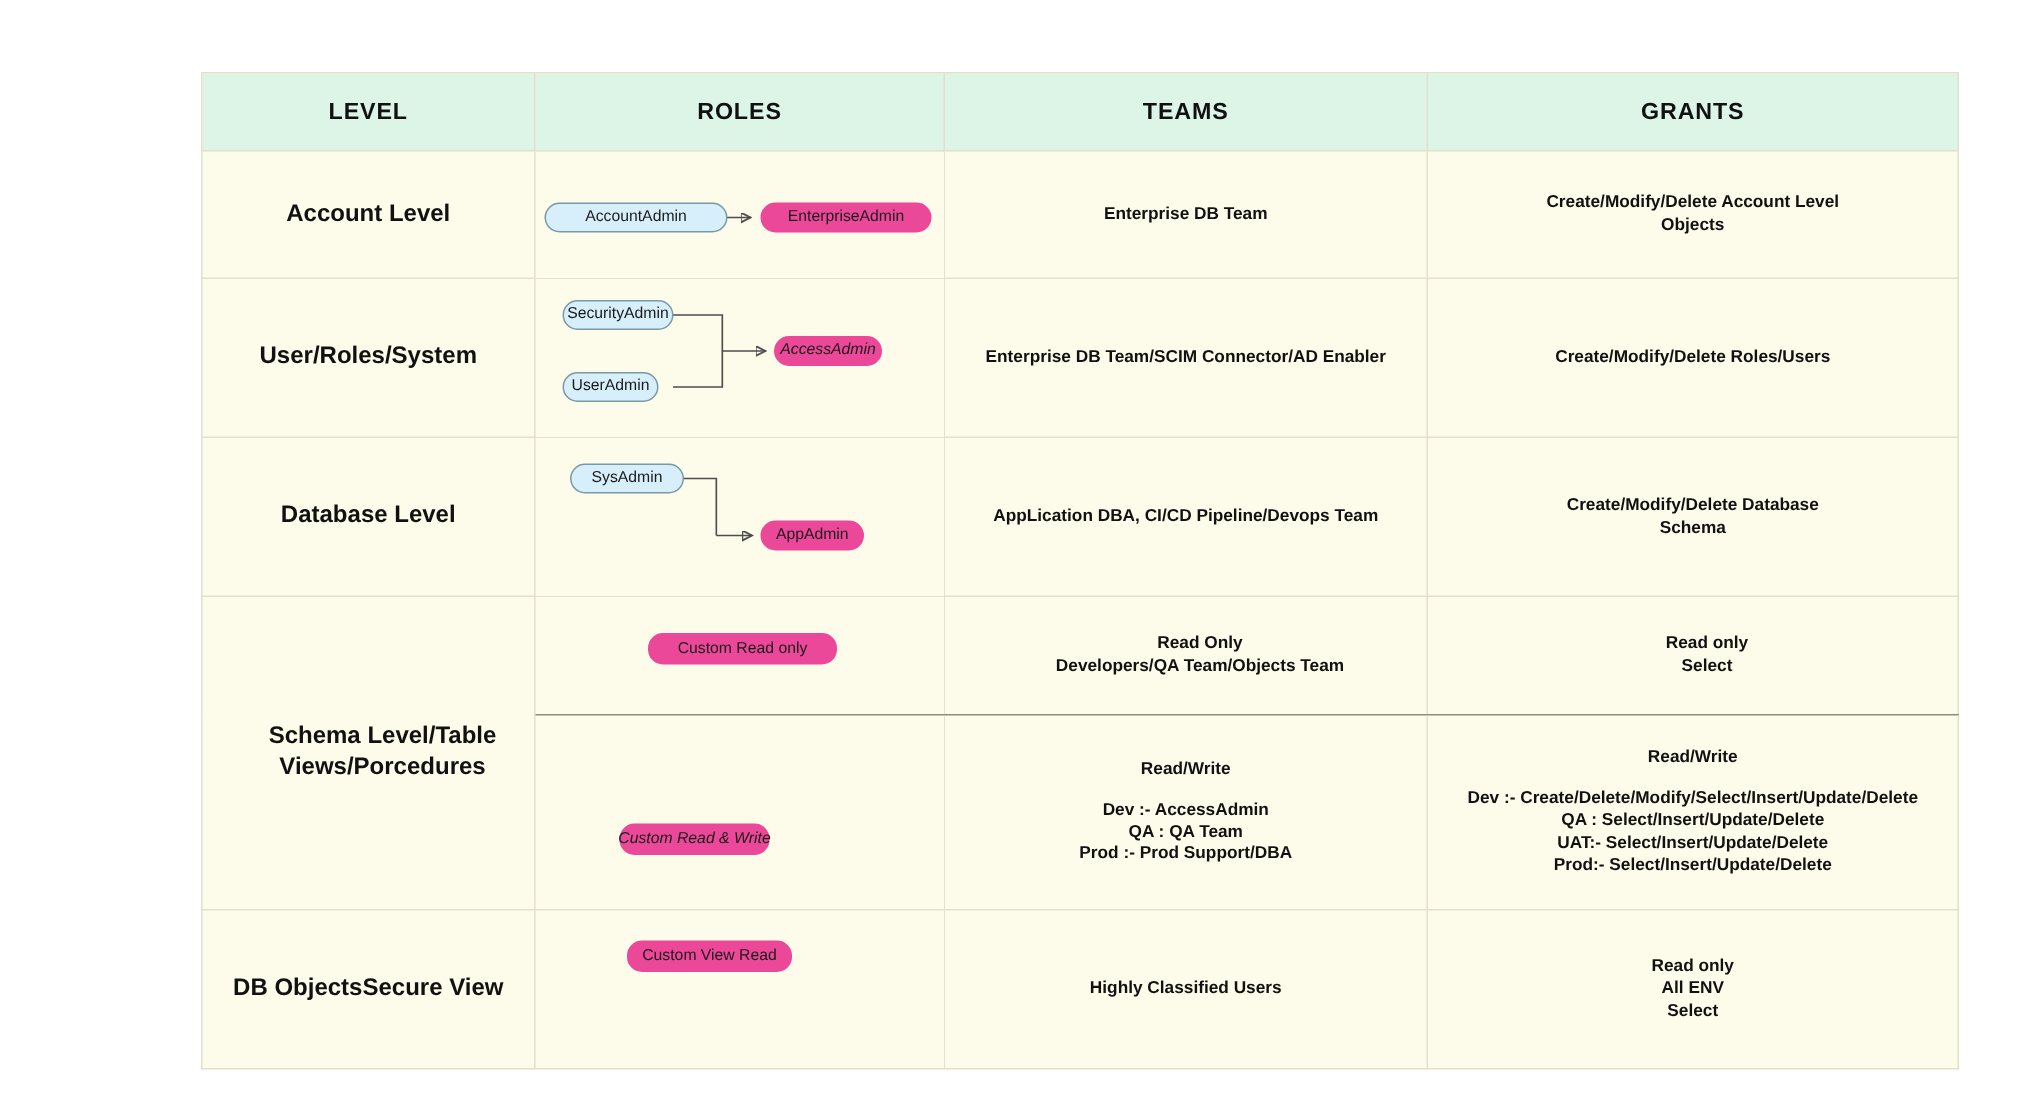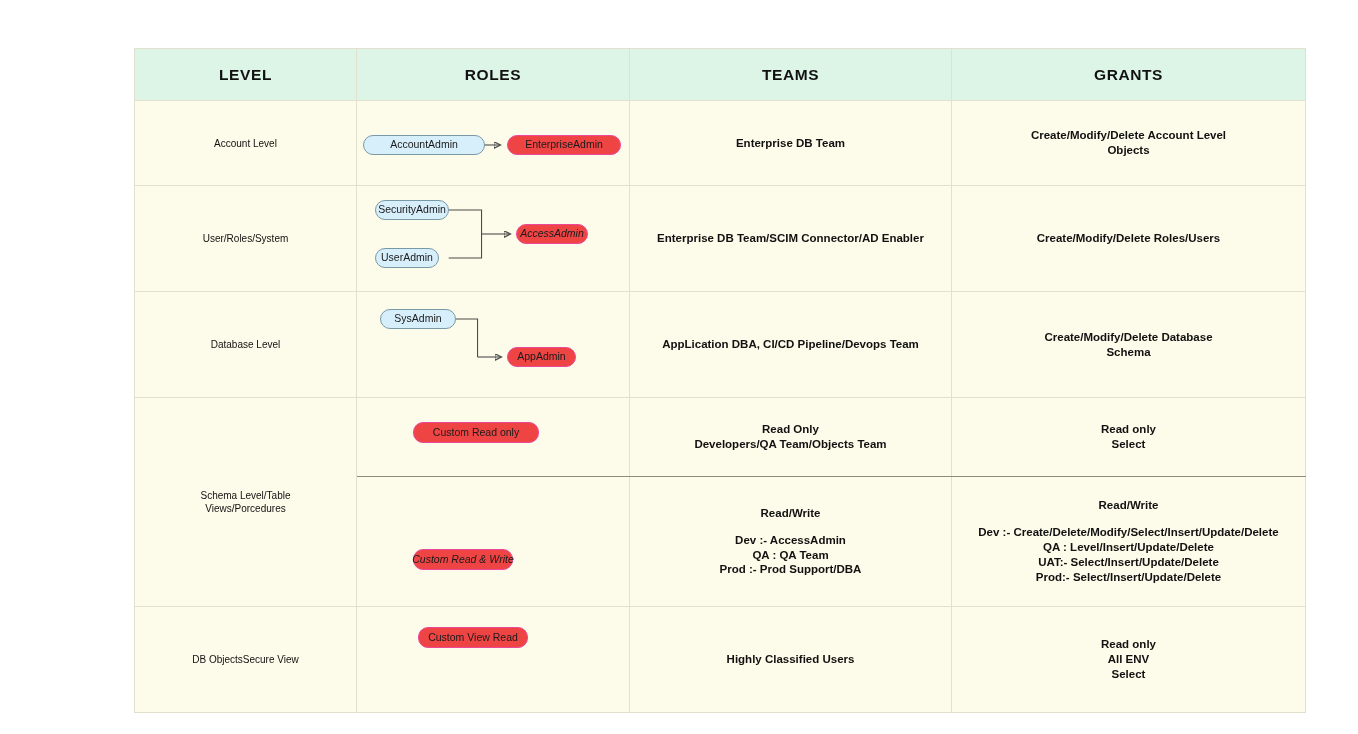--- a/index.html
+++ b/index.html
@@ -56,25 +56,25 @@
     background: #fdfbe9;
     color: #111111;
     font-size: 11.5px;
     font-weight: bold;
     line-height: 1.3;
   }
 
   .row-account  td { height: 84px; }
   .row-user     td { height: 105px; }
   .row-database td { height: 105px; }
-  .row-read     td { height: 78px; }
+  .row-read     td { height: 78px; padding-left: 19px; }
   .row-write    td { height: 129px; }
   .row-dbobj    td { height: 105px; }
 
-  .lvl-label { font-size: 10px; font-weight: normal; }
+  .lvl-label { font-size: 16px; font-weight: bold; }
 
   .cell-stack { display: block; }
   .cell-stack .line { display: block; }
   .cell-stack .gap  { display: block; height: 12px; }
 
   
   .row-read td.sep { border-bottom: 1.6px solid #8d8b7e; }
 
   
   .roles-cell { position: relative; }
@@ -95,22 +95,22 @@
     font-weight: normal;
     white-space: nowrap;
     color: #1a1a1a;
     font-family: "Liberation Sans", sans-serif;
   }
   .node.blue {
     background: #d7eefb;
     border: 1px solid #7a99a8;
   }
   .node.tan {
-    background: #ef4444;
-    border: 1px solid #ec4899;
+    background: #ec4899;
+    border: 5px solid #ec4899;
   }
   .edge-svg {
     position: absolute;
     left: 0; top: 0;
     width: 100%;
     height: 100%;
     overflow: visible;
     pointer-events: none;
   }
   .edge-svg path, .edge-svg line { stroke: #4d4d4d; stroke-width: 1.1px; fill: none; }
@@ -266,21 +266,21 @@
             <span class="line">Dev :- AccessAdmin</span>
             <span class="line">QA : QA Team</span>
             <span class="line">Prod :-  Prod Support/DBA</span>
           </span>
         </td>
         <td>
           <span class="cell-stack">
             <span class="line">Read/Write</span>
             <span class="gap"></span>
             <span class="line">Dev :- Create/Delete/Modify/Select/Insert/Update/Delete</span>
-            <span class="line">QA : Level/Insert/Update/Delete</span>
+            <span class="line">QA : Select/Insert/Update/Delete</span>
             <span class="line">UAT:- Select/Insert/Update/Delete</span>
             <span class="line">Prod:- Select/Insert/Update/Delete</span>
           </span>
         </td>
       </tr>
 
       <tr class="row-dbobj">
         <td>
           <span class="lvl-label">DB ObjectsSecure View</span>
         </td>

